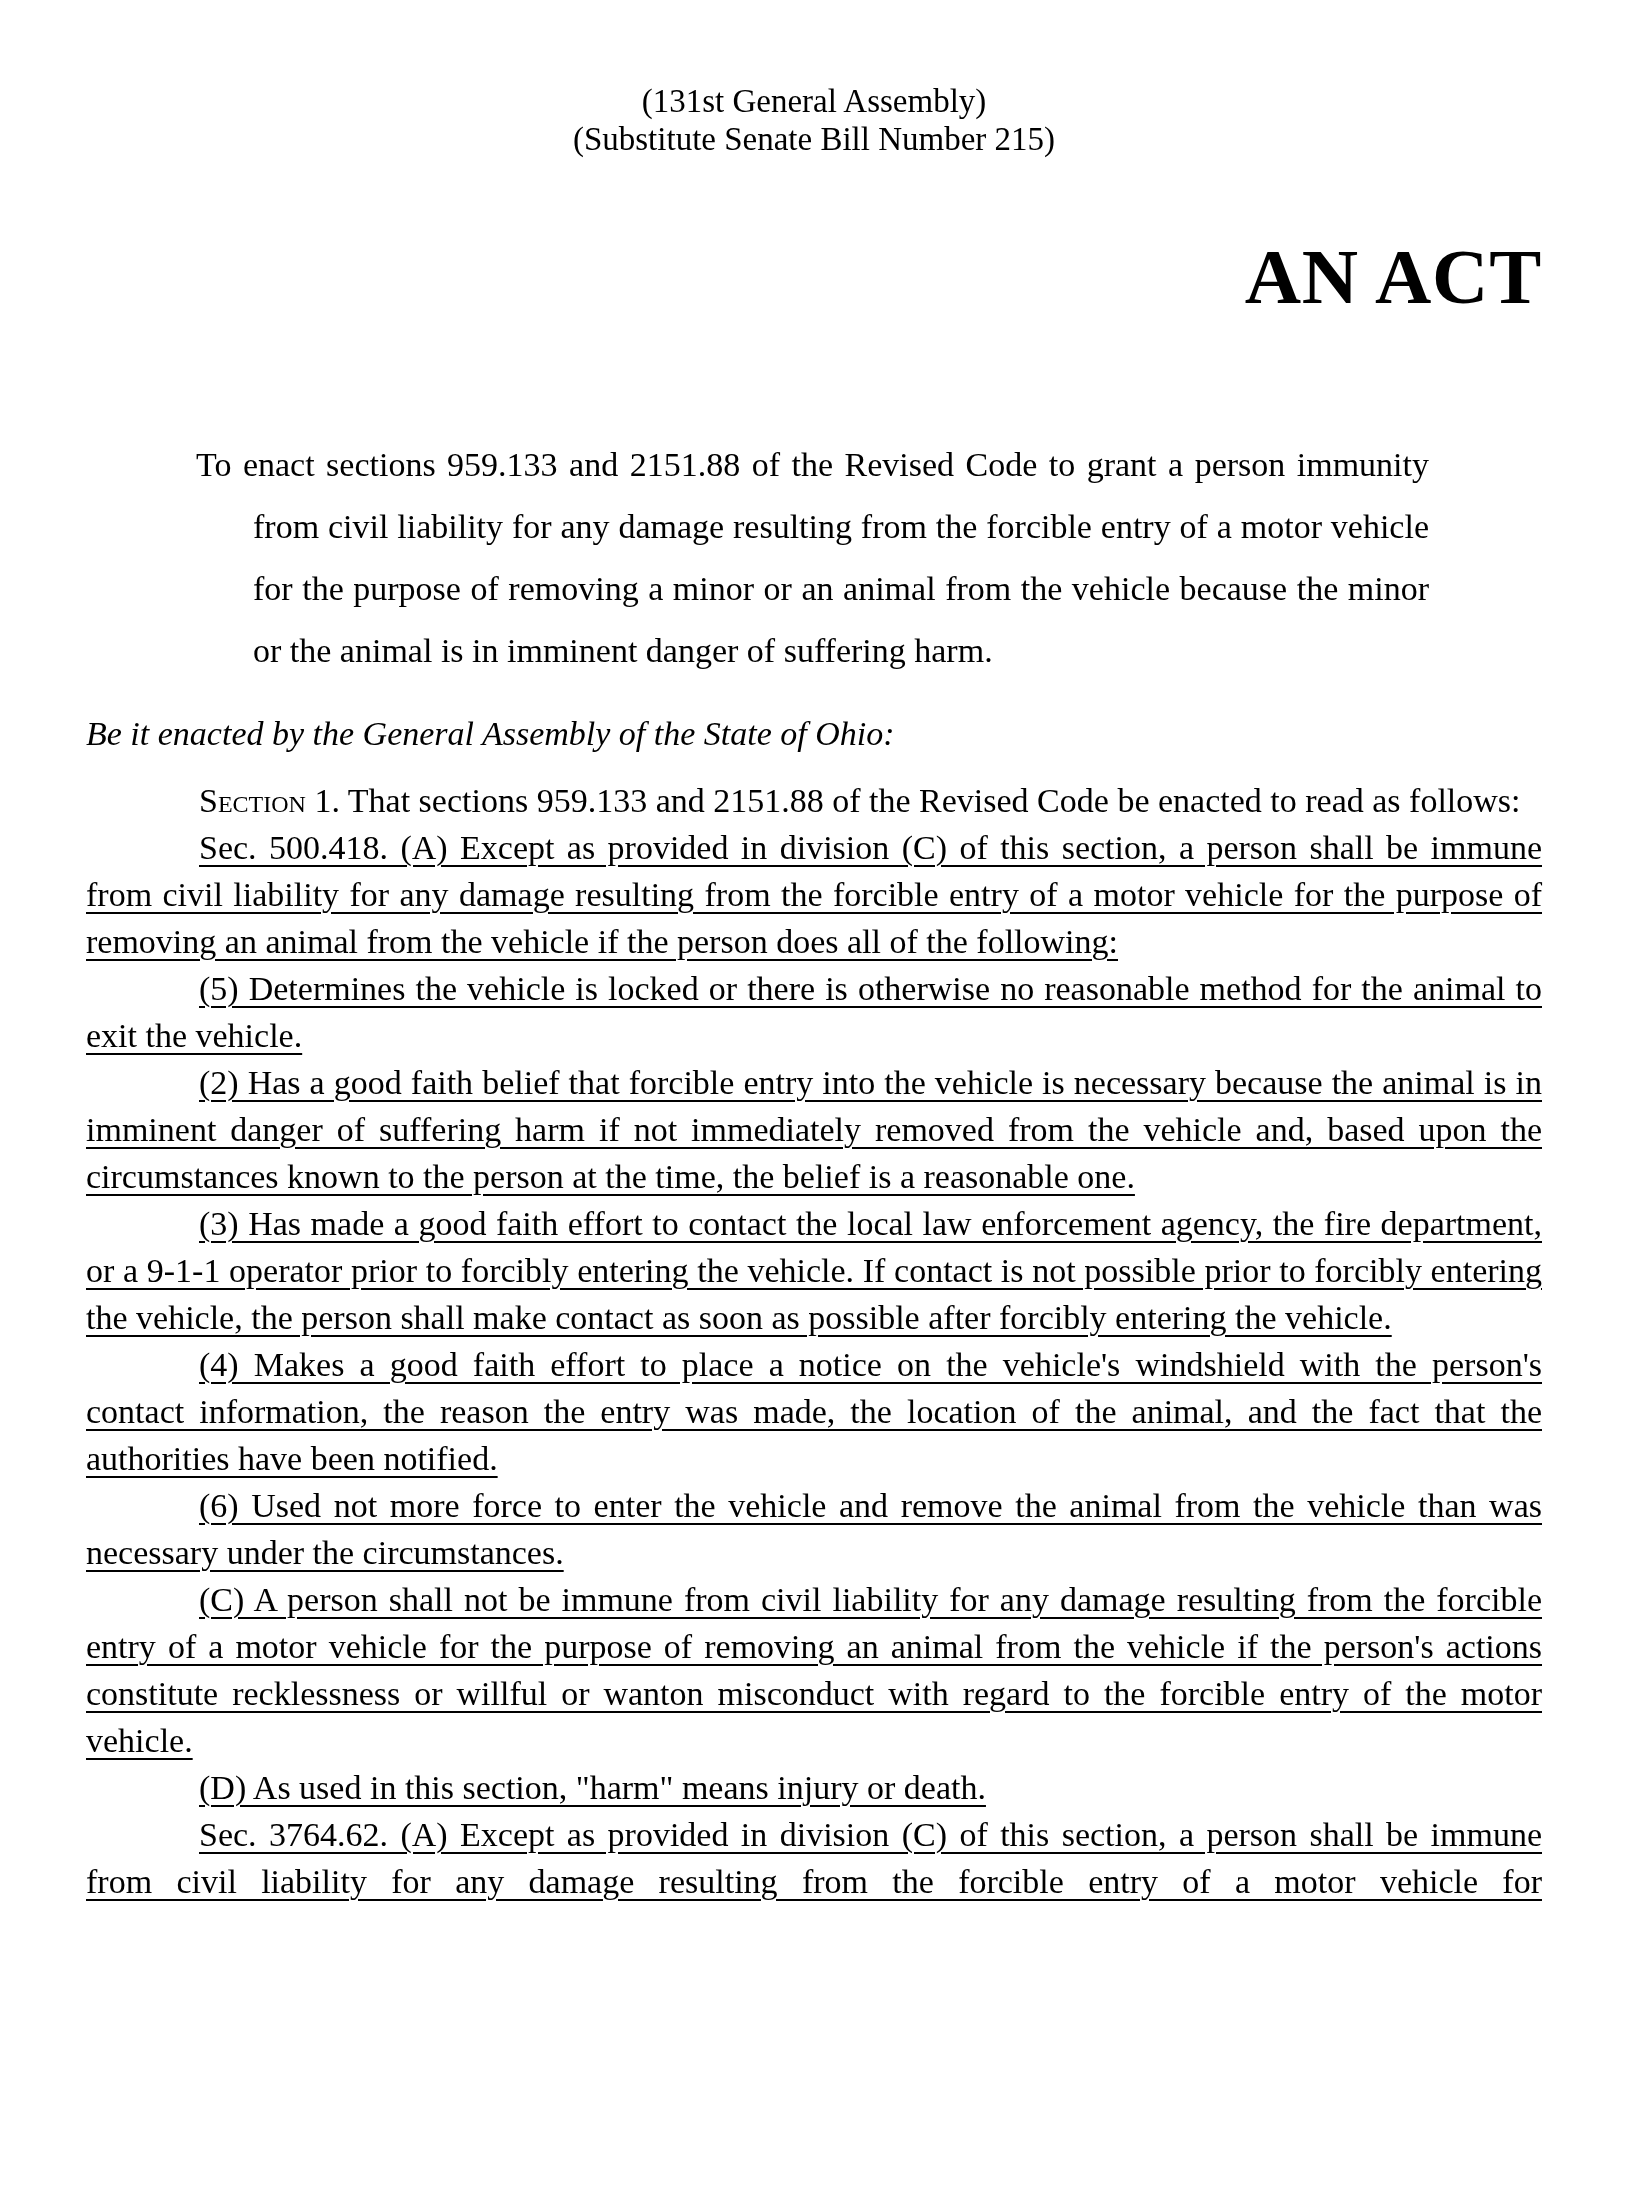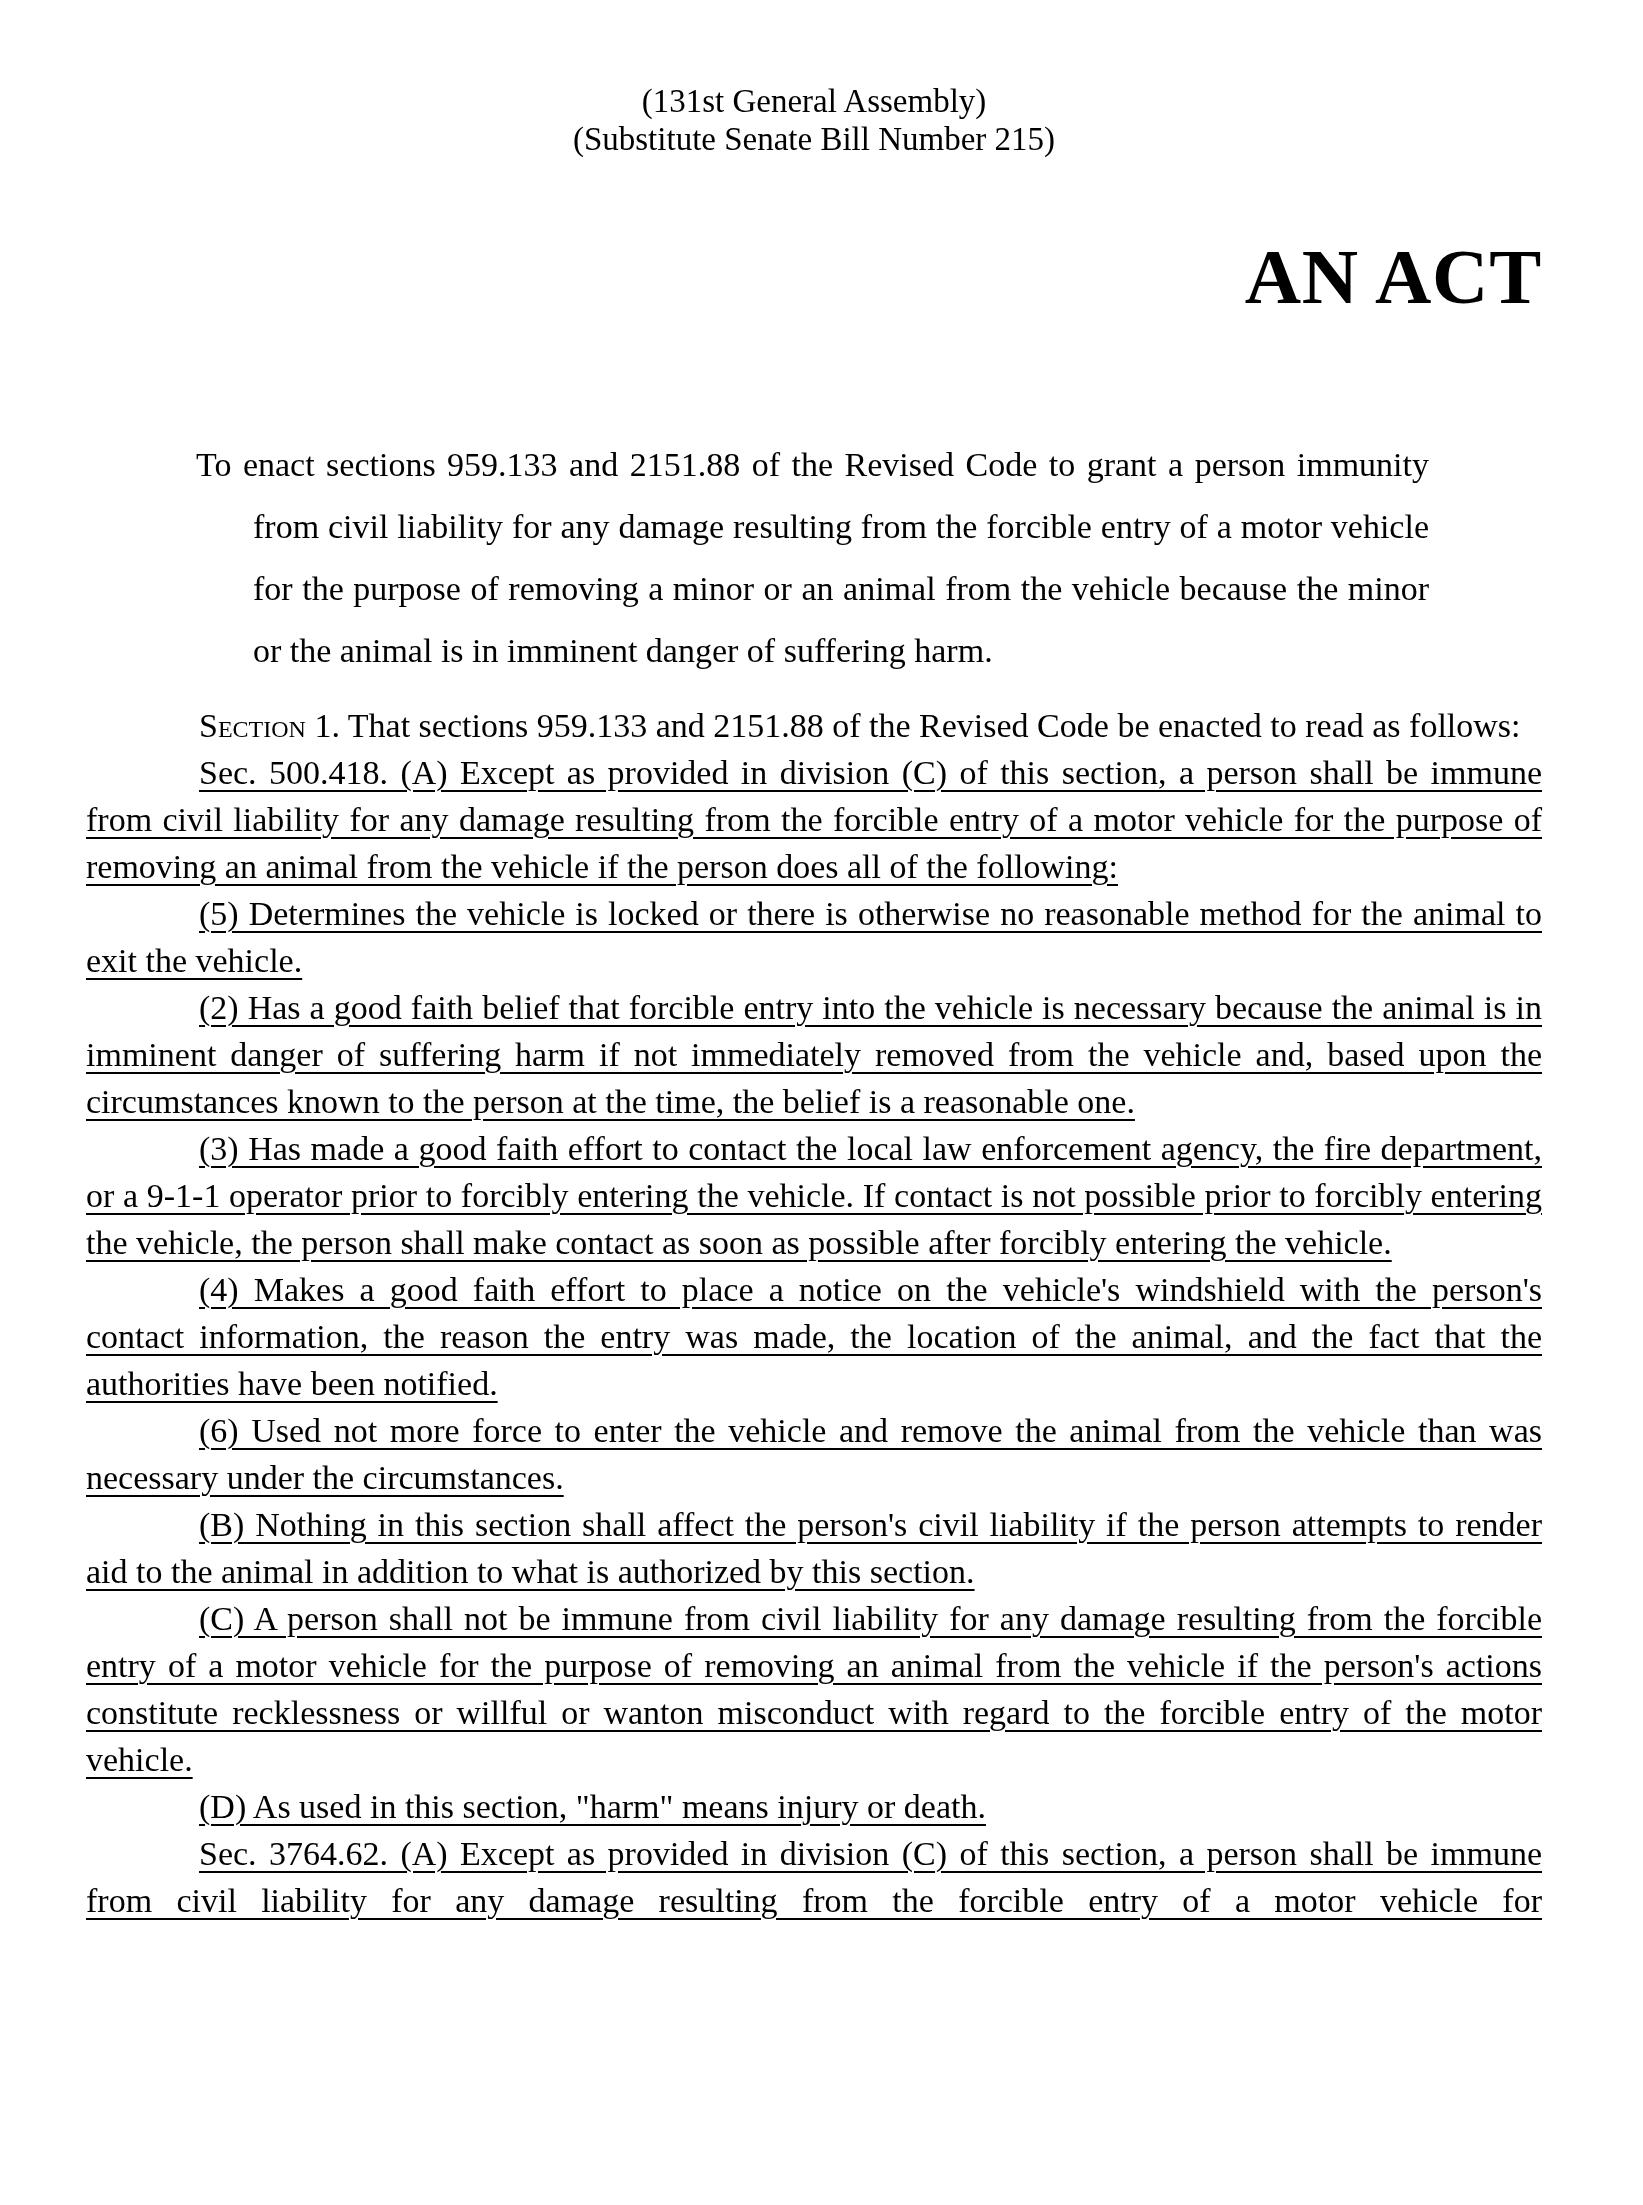--- a/index.html
+++ b/index.html
@@ -58,32 +58,32 @@
 
   <div class="header">
     <div>(131st General Assembly)</div>
     <div>(Substitute Senate Bill Number 215)</div>
   </div>
 
   <h1 class="title">AN ACT</h1>
 
   <div class="preamble">To enact sections 959.133 and 2151.88 of the Revised Code to grant a person immunity from civil liability for any damage resulting from the forcible entry of a motor vehicle for the purpose of removing a minor or an animal from the vehicle because the minor or the animal is in imminent danger of suffering harm.</div>
 
+  <p class="enacting">Be it enacted by the General Assembly of the State of Ohio:</p>
 
   <div class="bodytext">
 
     <p class="para"><span class="sc">Section</span><span> 1. That sections 959.133 and 2151.88 of the Revised Code be enacted to read as follows:</span></p>
 
     <p class="para ins">Sec. 500.418. (A) Except as provided in division (C) of this section, a person shall be immune from civil liability for any damage resulting from the forcible entry of a motor vehicle for the purpose of removing an animal from the vehicle if the person does all of the following:</p>
     <p class="para ins">(5) Determines the vehicle is locked or there is otherwise no reasonable method for the animal to exit the vehicle.</p>
     <p class="para ins">(2) Has a good faith belief that forcible entry into the vehicle is necessary because the animal is in imminent danger of suffering harm if not immediately removed from the vehicle and, based upon the circumstances known to the person at the time, the belief is a reasonable one.</p>
     <p class="para ins">(3) Has made a good faith effort to contact the local law enforcement agency, the fire department, or a 9-1-1 operator prior to forcibly entering the vehicle. If contact is not possible prior to forcibly entering the vehicle, the person shall make contact as soon as possible after forcibly entering the vehicle.</p>
     <p class="para ins">(4) Makes a good faith effort to place a notice on the vehicle's windshield with the person's contact information, the reason the entry was made, the location of the animal, and the fact that the authorities have been notified.</p>
     <p class="para ins">(6) Used not more force to enter the vehicle and remove the animal from the vehicle than was necessary under the circumstances.</p>
-    <p class="para ins">(B) Nothing in this section shall affect the person's civil liability if the person attempts to render aid to the animal in addition to what is authorized by this section.</p>
     <p class="para ins">(C) A person shall not be immune from civil liability for any damage resulting from the forcible entry of a motor vehicle for the purpose of removing an animal from the vehicle if the person's actions constitute recklessness or willful or wanton misconduct with regard to the forcible entry of the motor vehicle.</p>
     <p class="para ins">(D) As used in this section, "harm" means injury or death.</p>
     <p class="para ins cut">Sec. 3764.62. (A) Except as provided in division (C) of this section, a person shall be immune from civil liability for any damage resulting from the forcible entry of a motor vehicle for</p>
 
   </div>
 
 </div>
 
 
 </body></html>

